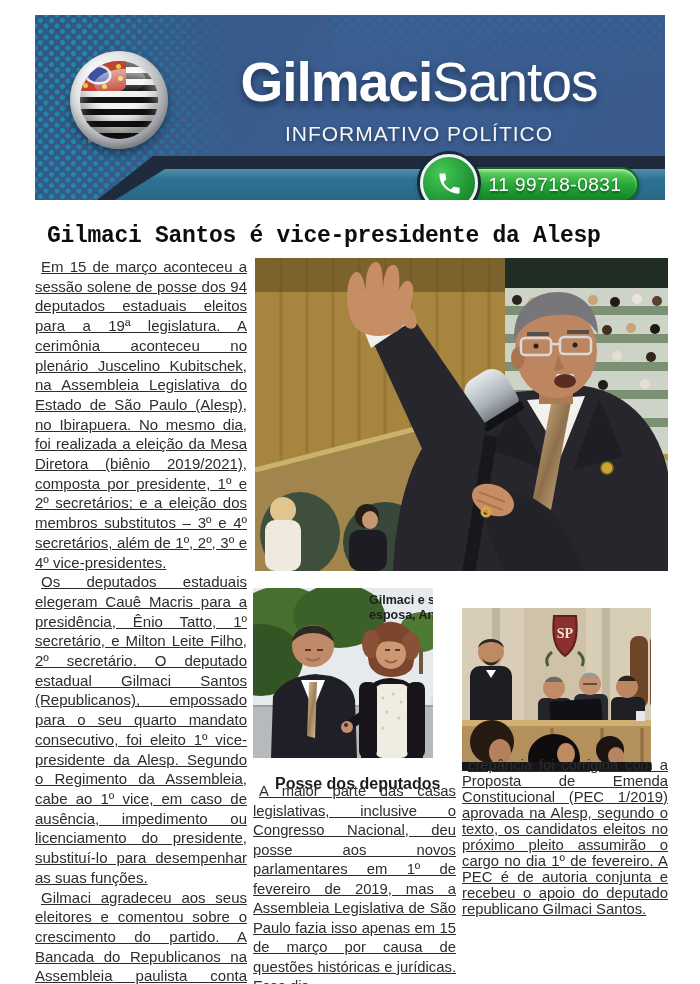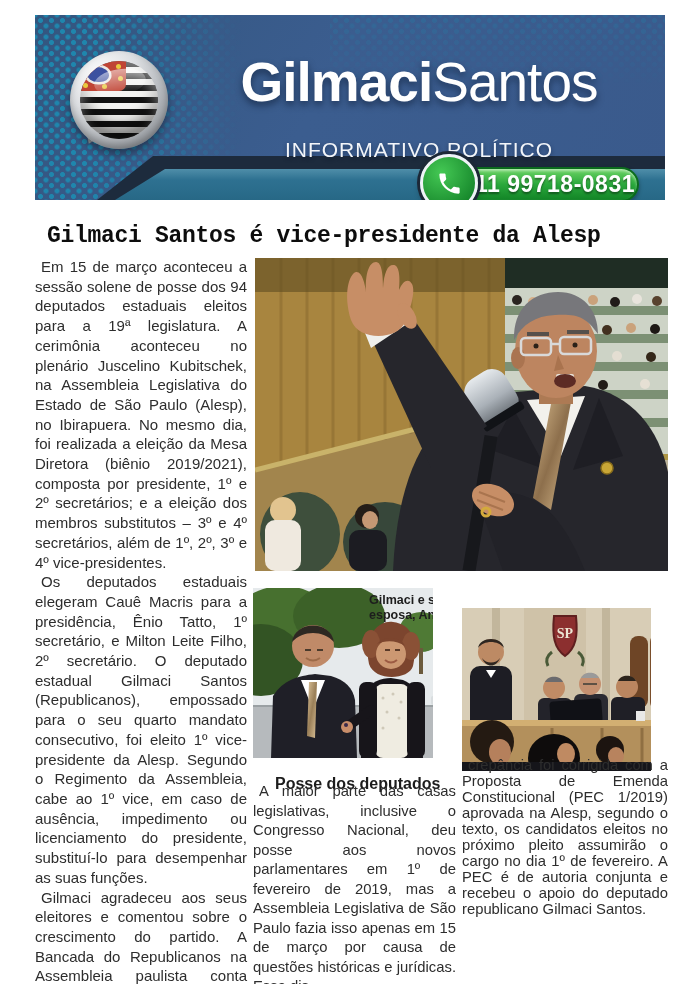--- a/index.html
+++ b/index.html
@@ -44,41 +44,41 @@
         border-radius:55% 65% 50% 60%;box-shadow:0 0 0 2.5px #ece9e4;}
   .logo .star{position:absolute;width:5px;height:5px;background:#e8c93e;border-radius:50%;}
   .logo .gloss{position:absolute;left:14px;top:8px;width:52px;height:26px;border-radius:50%;
         background:linear-gradient(rgba(255,255,255,.55),rgba(255,255,255,0));transform:rotate(-8deg);}
 
   .title-wrap{position:absolute;left:138px;right:0;top:40px;text-align:center;z-index:3;}
   .title{font-size:55px;line-height:1;color:#ffffff;letter-spacing:-1px;
         text-shadow:0 4px 7px rgba(5,15,35,.5);white-space:nowrap;}
   .t-bold{font-weight:700;}
   .t-reg{font-weight:400;}
-  .subtitle{margin-top:28px;font-size:21px;font-weight:400;color:#f2f5f9;letter-spacing:1px;
+  .subtitle{margin-top:12px;font-size:21px;font-weight:400;color:#f2f5f9;letter-spacing:1px;
         text-shadow:0 2px 4px rgba(5,15,35,.45);}
 
   .wa-pill{position:absolute;left:408px;top:152px;width:196px;height:35px;border-radius:18px;
         background:linear-gradient(#6bd463,#2aa83c 50%,#128426);
         border:2px solid #0b6b1d;box-sizing:border-box;
         box-shadow:inset 0 2px 3px rgba(255,255,255,.5),0 2px 4px rgba(0,0,0,.35);
         display:flex;align-items:center;justify-content:center;padding-left:28px;z-index:4;}
-  .wa-number{font-size:23px;font-weight:700;color:#ffffff;letter-spacing:.5px;
+  .wa-number{font-size:19px;font-weight:400;color:#ffffff;letter-spacing:.5px;
         text-shadow:0 2px 2px rgba(0,0,0,.4);white-space:nowrap;text-align:right;}
   .wa-icon{position:absolute;left:385px;top:139px;width:52px;height:52px;border-radius:50%;
         background:radial-gradient(circle at 35% 30%,#44c854,#16872b 78%);
         border:3px solid #eef3f6;box-shadow:0 0 0 3px #1c2837,0 3px 6px rgba(0,0,0,.45);
         display:flex;align-items:center;justify-content:center;z-index:5;}
   .wa-icon svg{width:27px;height:27px;}
 
   
   .headline{position:absolute;left:35px;top:211px;margin:12px;width:640px;
         font-size:23px;font-weight:700;letter-spacing:-.3px;color:#0d0d0d;font-family:Liberation Mono, monospace;}
 
-  .bodytext p{margin:0;text-indent:6px;text-align:justify;color:#2d2d2d;}
+  .bodytext p{margin:0;text-indent:6px;text-align:justify;color:#2d2d2d;text-decoration:underline;}
   .col-left{position:absolute;left:35px;top:257px;width:212px;font-size:15px;line-height:19.7px;}
   .col-mid{position:absolute;left:253px;top:782px;width:203px;font-size:14.8px;line-height:19.5px;}
   .col-right{position:absolute;left:462px;top:757px;width:206px;font-size:14.8px;line-height:16px;}
   .mid-heading{position:absolute;left:259px;top:759px;margin:16px;font-size:16px;font-weight:700;color:#1c1c1c;}
 
   
   .photo{position:absolute;overflow:hidden;}
   .photo-main{left:255px;top:258px;width:413px;height:313px;}
   .photo-couple{left:253px;top:588px;width:180px;height:170px;}
   .photo-assembly{left:462px;top:608px;width:189px;height:163px;}

